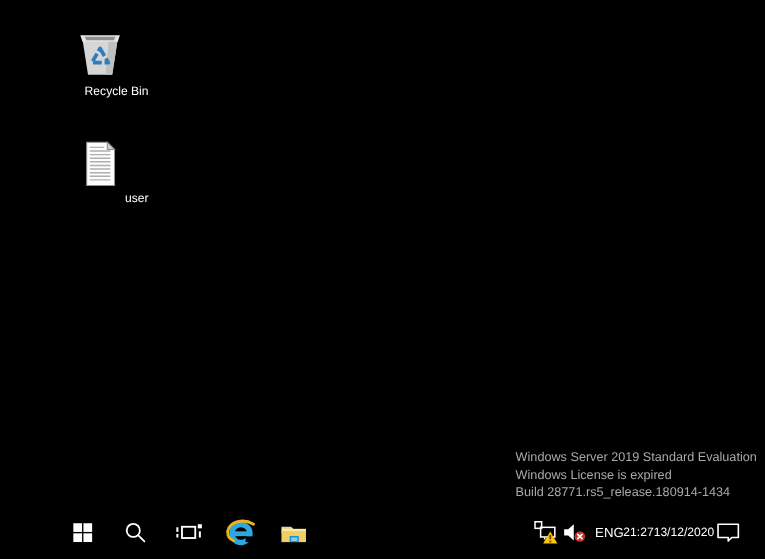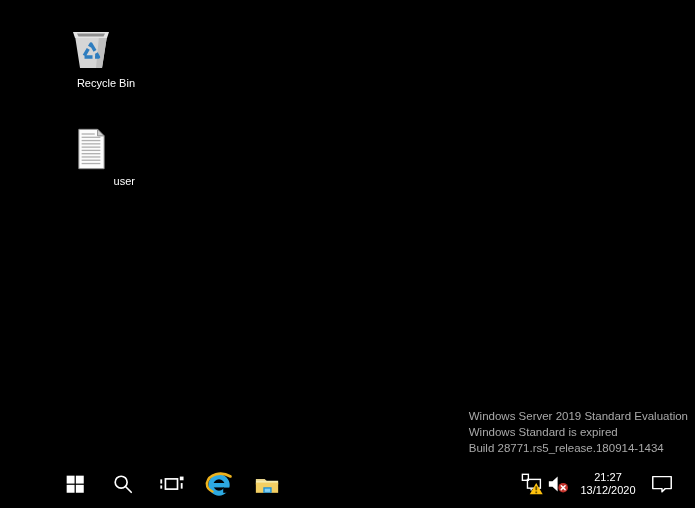--- a/index.html
+++ b/index.html
@@ -33,21 +33,21 @@
   .tb-btn{
     width:48px;height:48px;display:flex;align-items:center;justify-content:center;
   }
   .tray{margin-left:auto;display:flex;align-items:center;height:48px;}
   .tray-btn{height:48px;display:flex;align-items:center;justify-content:center;}
   .tray-net{width:26px;}
   .tray-vol{width:26px;}
   .tray-lang{width:36px;color:#fff;font-size:12px;}
   .tray-clock{
     width:72px;color:#fff;font-size:11px;line-height:13px;
-    display:flex;flex-direction:column;align-items:center;justify-content:center;
+    display:flex;align-items:center;justify-content:center;
   }
   .tray-action{width:36px;}
   .tray-end{width:15px;height:48px;}
 </style>
 </head>
 <body>
 
 <div class="desk-icon" id="icon-recycle">
   <svg class="ic" width="42" height="46" viewBox="0 0 42 46">
     <polygon points="5,10 37,10 32,42 10,42" fill="#d6d6d6"></polygon>
@@ -74,21 +74,21 @@
       <line x1="6" y1="30.5" x2="26" y2="30.5"></line>
       <line x1="6" y1="34" x2="26" y2="34"></line>
       <line x1="6" y1="37.5" x2="26" y2="37.5"></line>
     </g>
   </svg>
   <div class="lbl">user</div>
 </div>
 
 <div class="watermark">
   <div>Windows Server 2019 Standard Evaluation</div>
-  <div>Windows Standard is expired</div>
+  <div>Windows License is expired</div>
   <div>Build 28771.rs5_release.180914-1434</div>
 </div>
 
 <div class="taskbar">
   <div class="tb-left">
 
     <div class="tb-btn">
       <svg width="20" height="20" viewBox="0 0 24 24">
         <rect x="2" y="2" width="9.5" height="9.5" fill="#fff"></rect>
         <rect x="13" y="2" width="9.5" height="9.5" fill="#fff"></rect>
@@ -152,20 +152,23 @@
 
     <div class="tray-btn tray-vol">
       <svg width="24" height="22" viewBox="0 0 26 22">
         <polygon points="2,8 6,8 11.5,3 11.5,19 6,14 2,14" fill="#fff"></polygon>
         <circle cx="17.5" cy="15" r="5.2" fill="#c4332c"></circle>
         <line x1="15.4" y1="12.9" x2="19.6" y2="17.1" stroke="#fff" stroke-width="1.6" stroke-linecap="round"></line>
         <line x1="19.6" y1="12.9" x2="15.4" y2="17.1" stroke="#fff" stroke-width="1.6" stroke-linecap="round"></line>
       </svg>
     </div>
 
+    <div class="tray-btn tray-lang">
+      <span>ENG</span>
+    </div>
 
     <div class="tray-btn tray-clock">
       <span>21:27</span>
       <span>13/12/2020</span>
     </div>
 
     <div class="tray-btn tray-action">
       <svg width="24" height="24" viewBox="0 0 26 24">
         <path d="M3 4 H23 V17 H16.5 L13 20.5 V17 H3 Z" fill="none" stroke="#fff" stroke-width="1.6" stroke-linejoin="round"></path>
       </svg>

